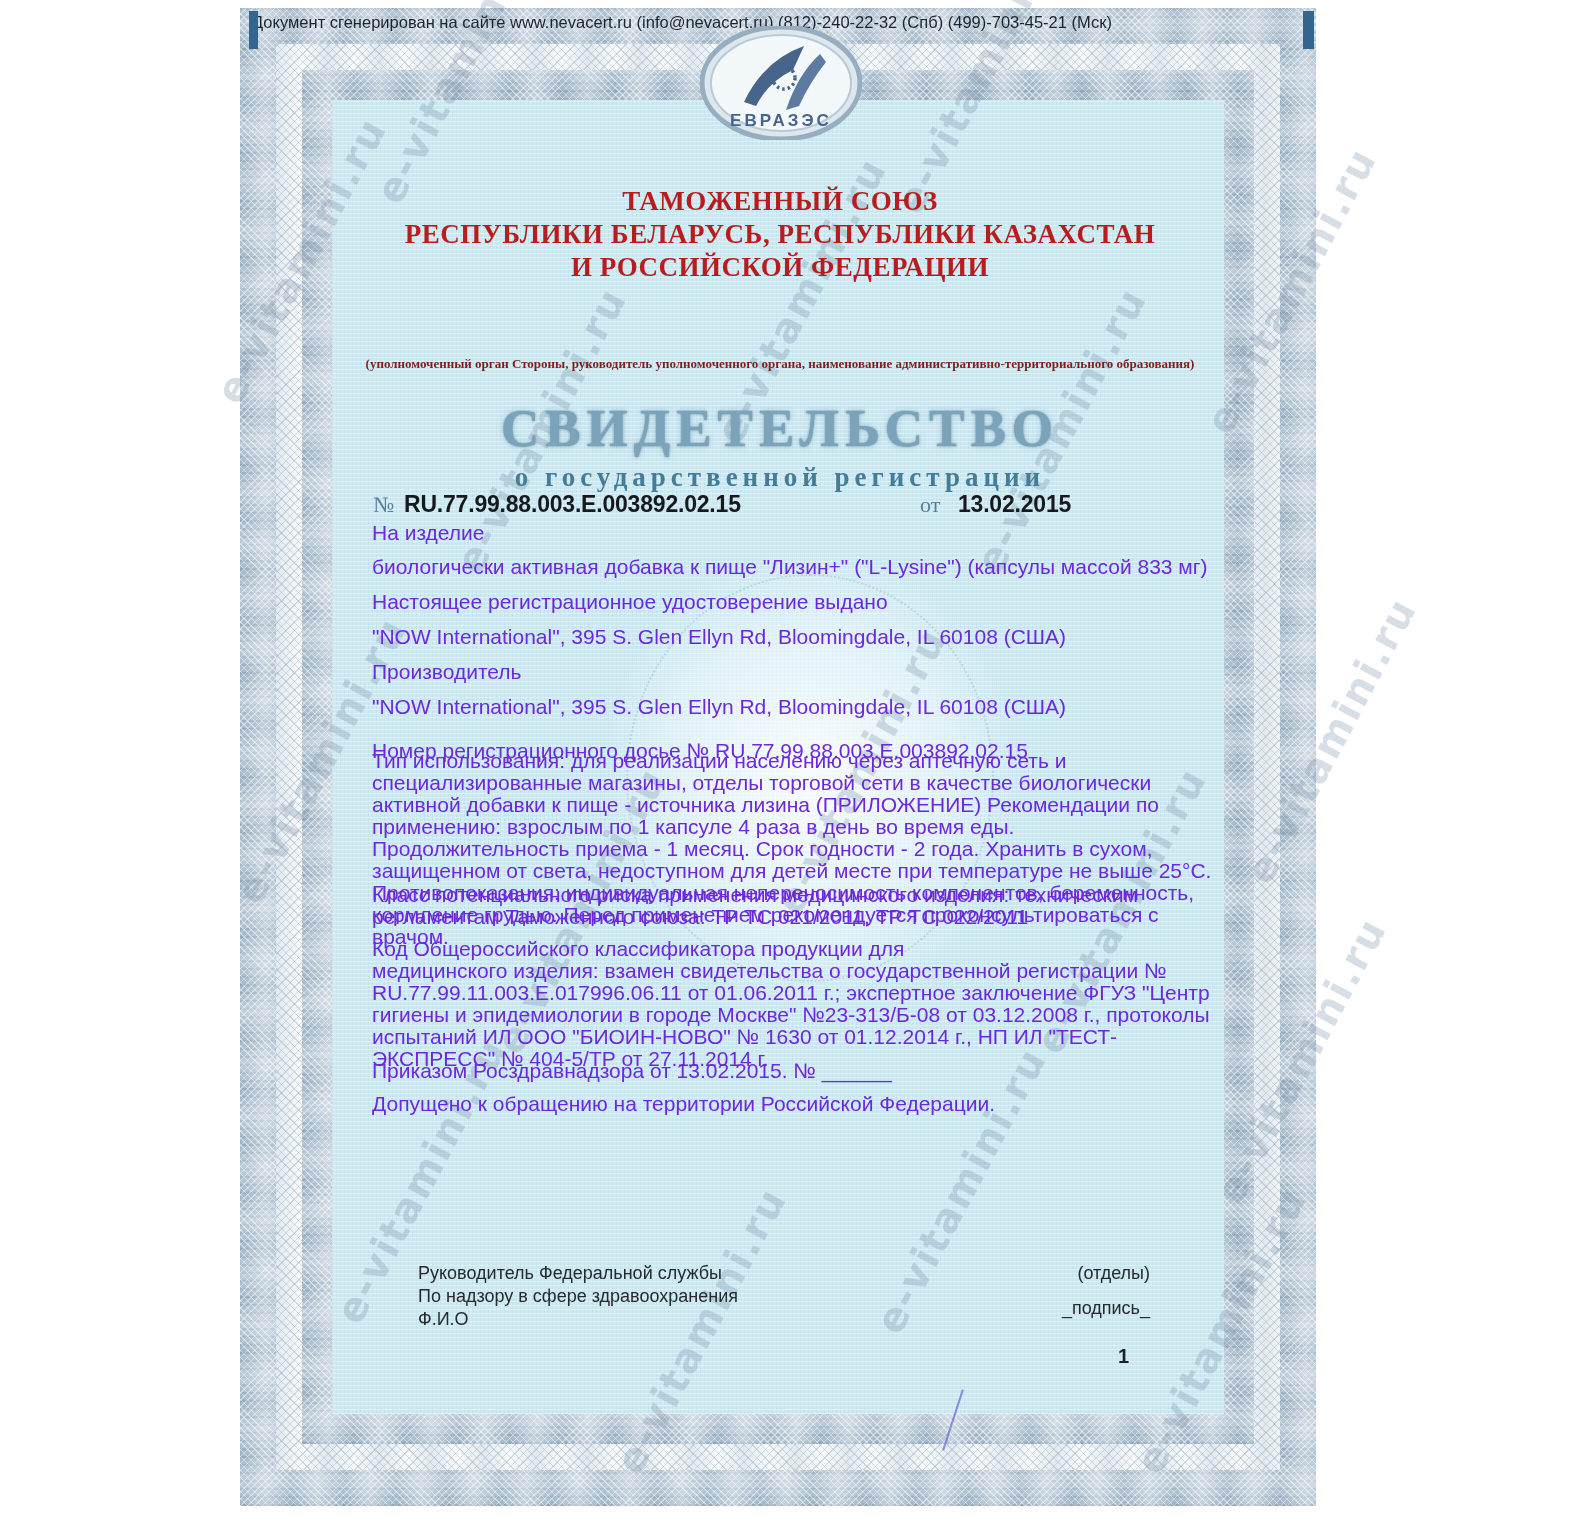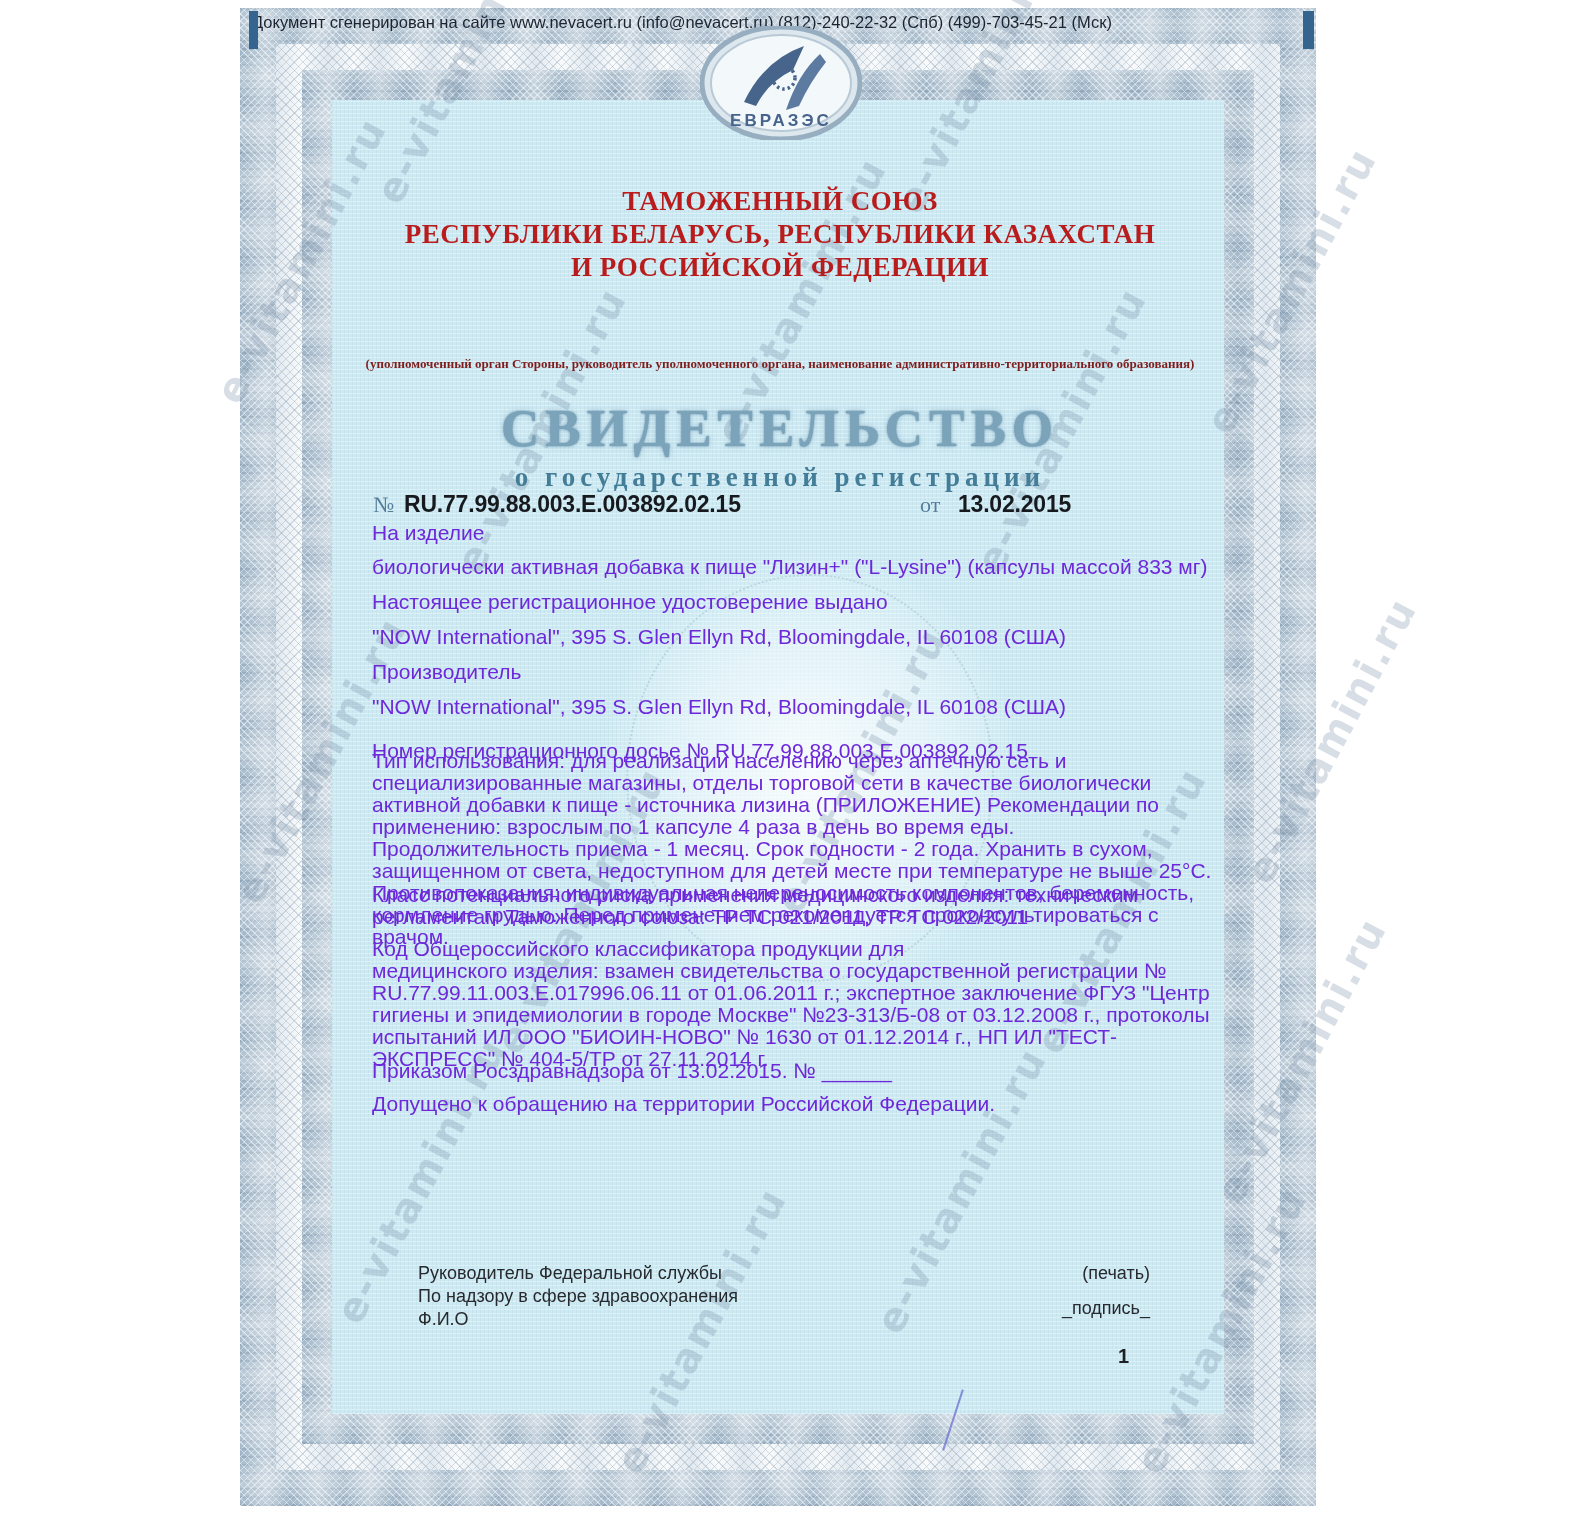--- a/index.html
+++ b/index.html
@@ -156,20 +156,20 @@
   </div>
 
   <div class="abs para body-txt" style="top:1060px;">Приказом Росздравнадзора от 13.02.2015. № ______</div>
   <div class="abs para body-txt" style="top:1093px;">Допущено к обращению на территории Российской Федерации.</div>
 
   <div class="abs sig" style="left:418px;top:1262px;width:420px;">
     <div>Руководитель Федеральной службы</div>
     <div>По надзору в сфере здравоохранения</div>
     <div>Ф.И.О</div>
   </div>
-  <div class="abs sig" style="left:1030px;top:1262px;width:120px;text-align:right;">(печать)</div>
+  <div class="abs sig" style="left:1030px;top:1262px;width:120px;text-align:right;">(отделы)</div>
   <div class="abs sig" style="left:1030px;top:1297px;width:120px;text-align:right;">_подпись_</div>
 
   <div class="pen-stroke"></div>
 
   <div class="abs page-num">1</div>
 
 </div>
 
 </body></html>

